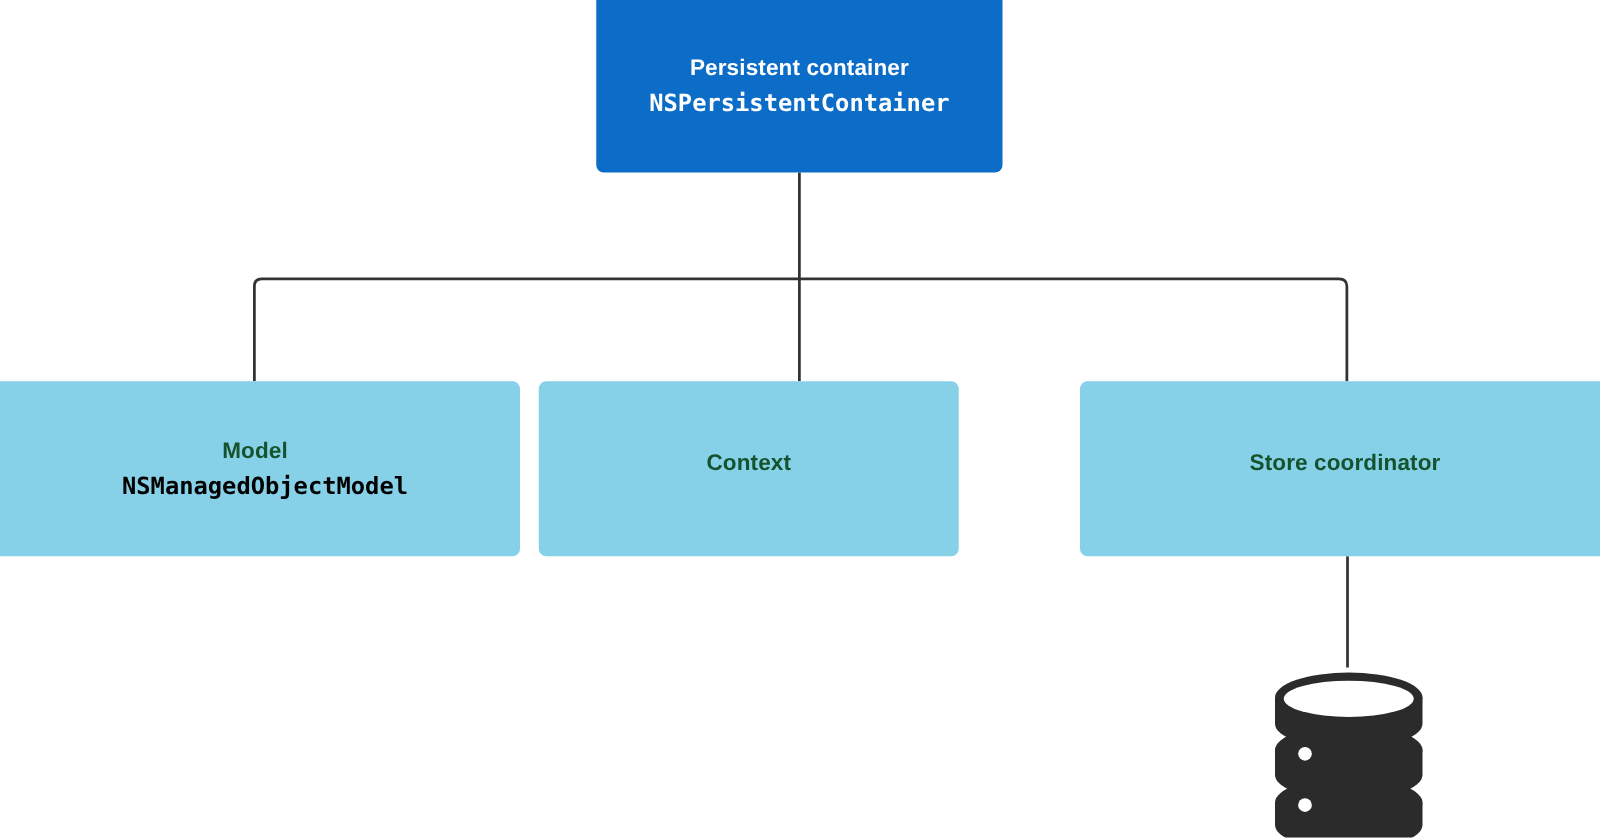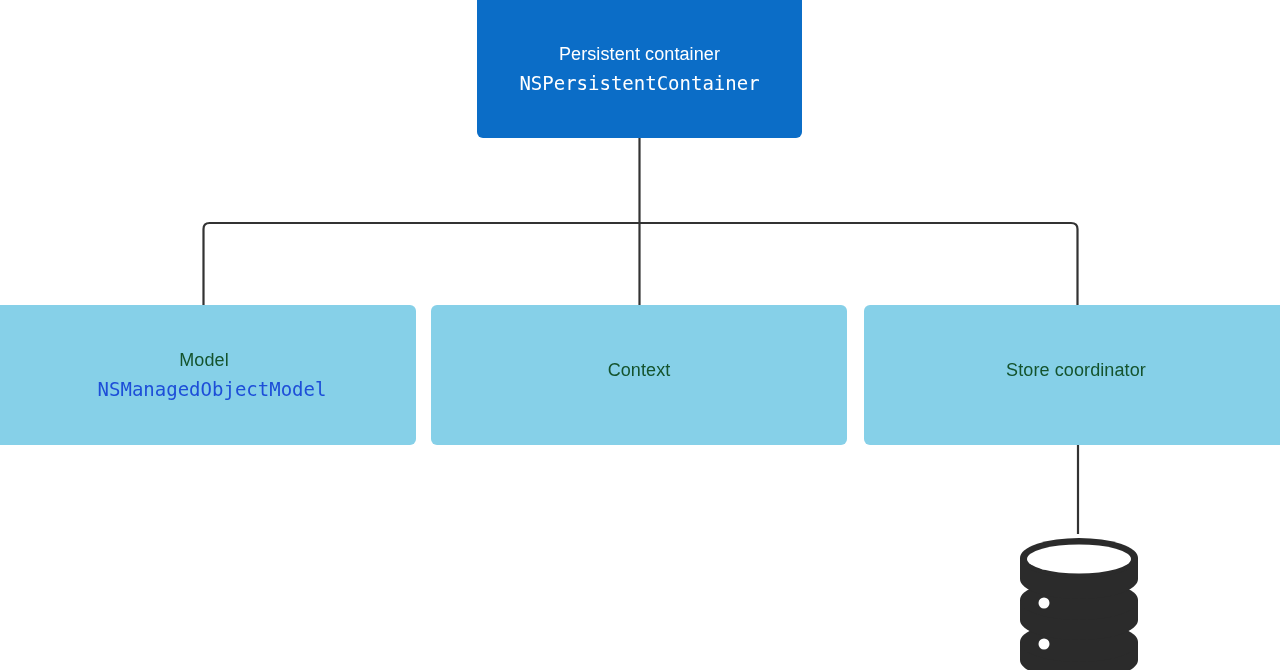--- a/index.html
+++ b/index.html
@@ -38,30 +38,30 @@
     z-index: 2;
     box-sizing: border-box;
     border-radius: 6px;
     display: flex;
     flex-direction: column;
     align-items: center;
     justify-content: center;
   }
   .node .node-title {
     font-family: "Liberation Sans", sans-serif;
-    font-weight: normal;
+    font-weight: bold;
     font-size: 18px;
     letter-spacing: 0.1px;
     line-height: 1;
     margin: 0 0 11px 0;
     white-space: nowrap;
   }
   .node .node-class {
     font-family: "DejaVu Sans Mono", "Liberation Mono", monospace;
-    font-weight: normal;
+    font-weight: bold;
     font-size: 19px;
     line-height: 1;
     margin: 0;
     white-space: nowrap;
   }
 
   
   #node-container {
     left: 477px;
     top: -12px;
@@ -74,24 +74,24 @@
   #node-container .node-title { color: #ffffff; }
   #node-container .node-class { color: #ffffff; }
 
   
   .child {
     top: 305px;
     height: 140px;
     background: #86D0E8;
   }
   .child .node-title { color: #14532d; }
-  .child .node-class { color: #1d4ed8; padding-left: 16px; }
+  .child .node-class { color: #000000; padding-left: 16px; }
 
   #node-model  { left: -8px;  width: 424px; border-radius: 6px; }
-  #node-context{ left: 431px; width: 416px; }
+  #node-context{ left: 431px; width: 336px; }
   #node-store  { left: 864px; width: 424px; border-radius: 6px; }
 
   
   #node-model  { border-top-left-radius: 6px; border-bottom-left-radius: 6px; }
   #node-store  { border-top-right-radius: 6px; border-bottom-right-radius: 6px; }
 
   
   #db-icon {
     position: absolute;
     left: 1018px;

